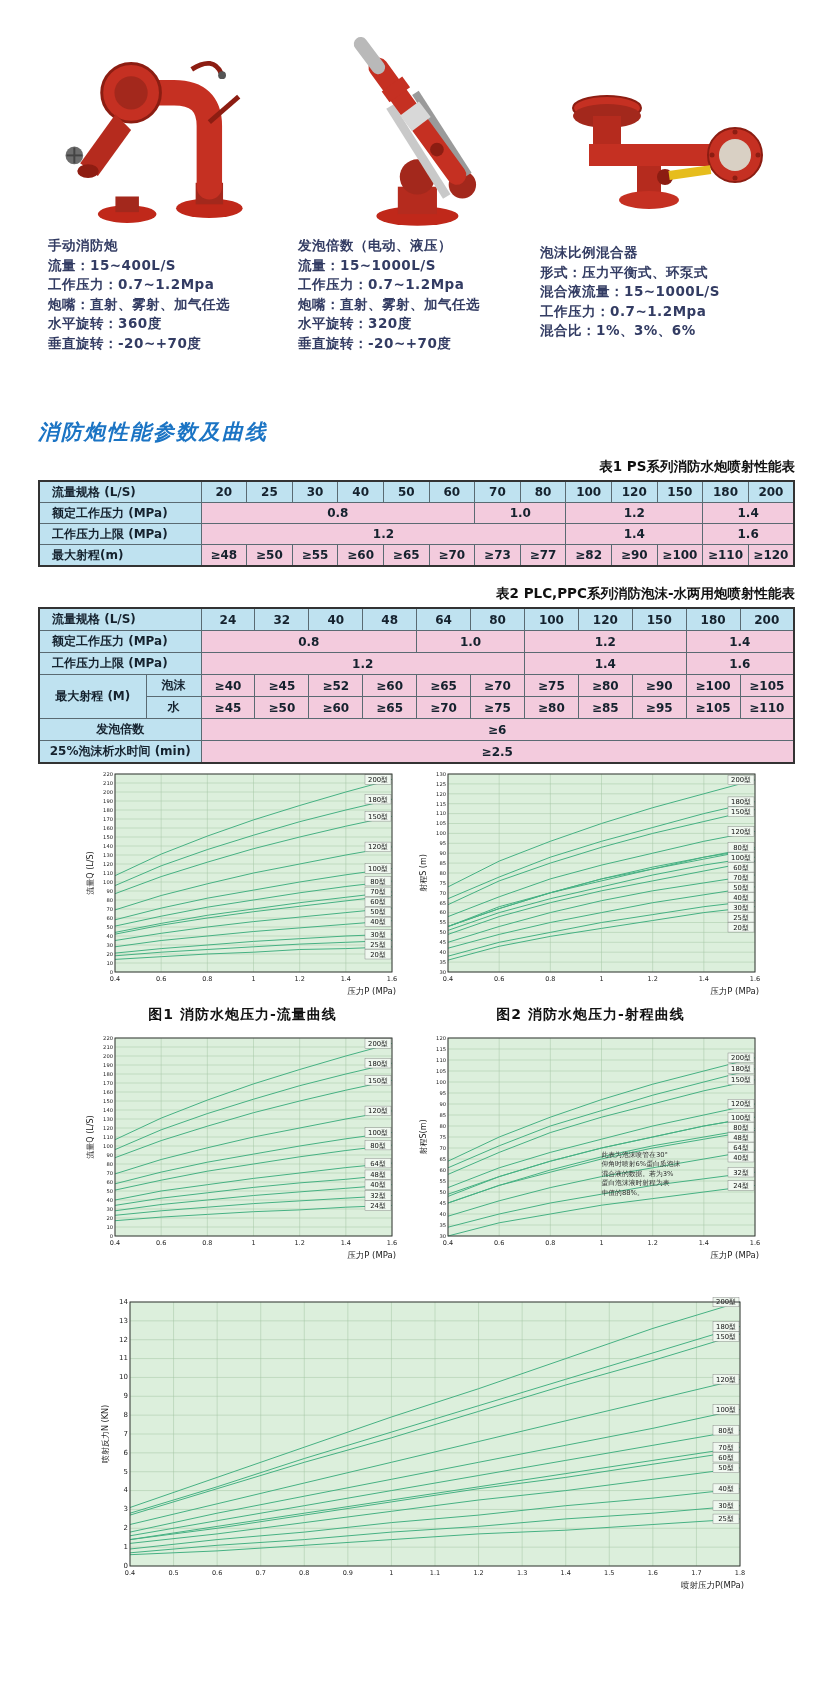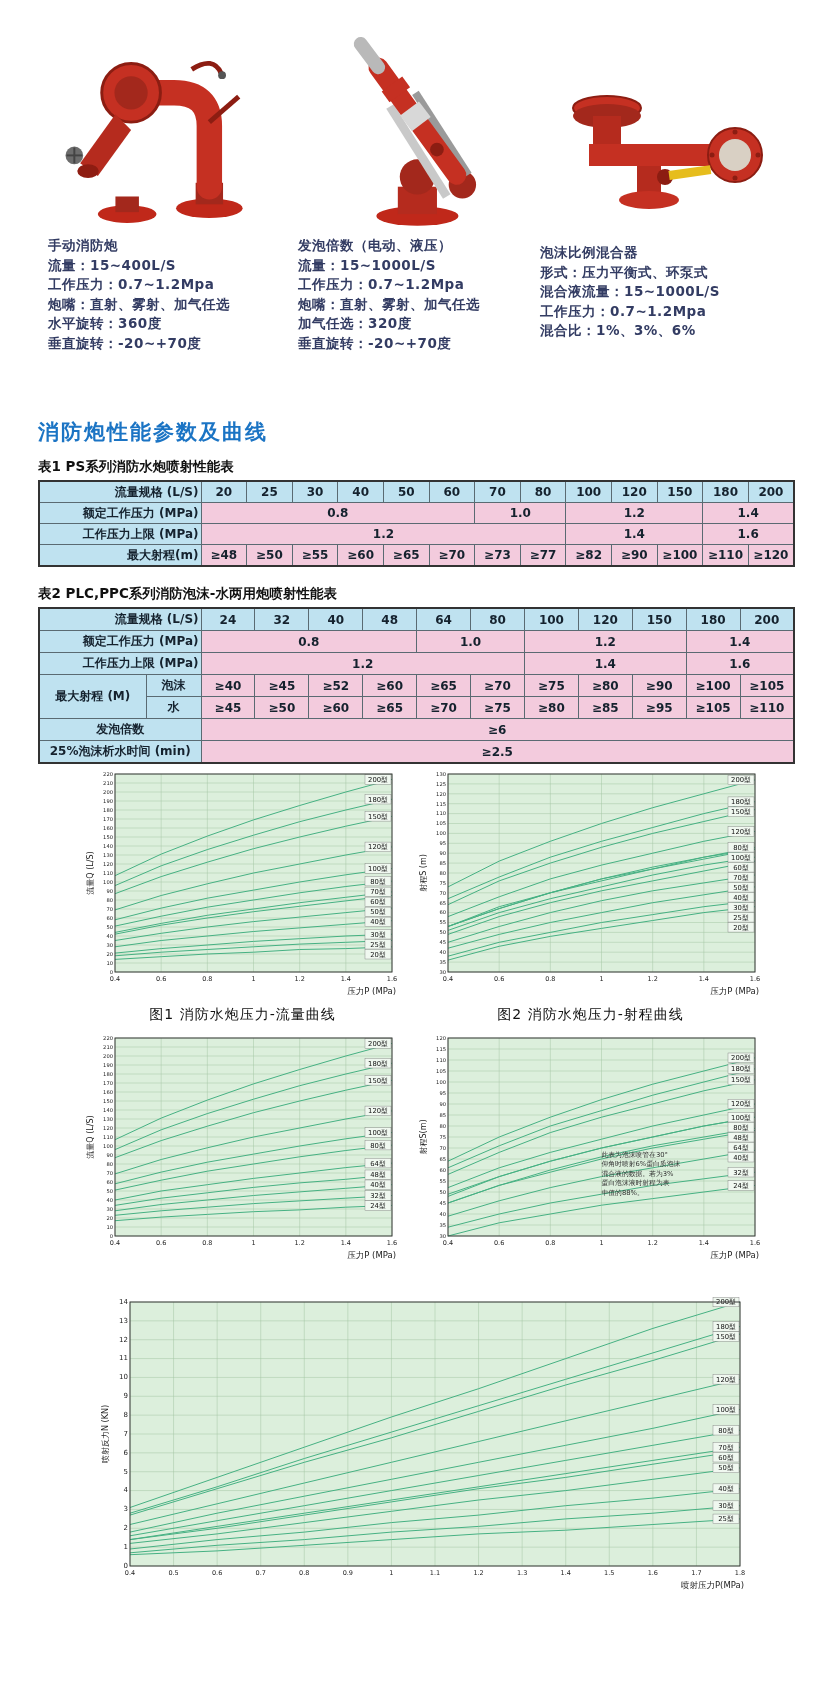--- a/index.html
+++ b/index.html
@@ -2,34 +2,34 @@
 <html><head>
 <meta charset="utf-8">
 <style>
   html,body{margin:0;padding:0;background:#fff}
   #page{position:relative;width:816px;height:1694px;background:#ffffff;
         font-family:"DejaVu Sans","Liberation Sans",sans-serif;overflow:hidden}
   .product-img{position:absolute}
   .ptext{position:absolute;color:#333c63;font-size:13.5px;line-height:19.5px;
          font-weight:600;letter-spacing:.5px;white-space:nowrap}
   #heading{position:absolute;left:38px;top:418px;font-size:21px;font-weight:bold;
-           color:#1b74c4;letter-spacing:2px}
-  .tbl-title{position:absolute;left:38px;width:757px;text-align:left;
+           font-style:italic;color:#1b74c4;letter-spacing:2px}
+  .tbl-title{position:absolute;left:38px;width:757px;text-align:right;
              font-size:13.5px;font-weight:bold;color:#111}
   table{position:absolute;left:38px;border-collapse:collapse;table-layout:fixed;
         width:757px;border:2px solid #333}
   th,td{border:1px solid #5a6a72;font-size:12px;font-weight:600;color:#15222e;
         text-align:center;padding:1px 2px;height:18px;overflow:hidden}
   #t2 th,#t2 td{height:19px}
   th{background:#bfe2f0}
-  th.lbl{text-align:right;padding-left:0}
+  th.lbl{text-align:left;padding-left:12px}
   td.blue{background:#bfe2f0}
   td.pink{background:#f3cbdd}
   .chart{position:absolute}
-  .caption{text-align:center;font-size:14px;font-weight:normal;color:#111;
+  .caption{text-align:center;font-size:14px;font-weight:bold;color:#111;
            margin-top:2px;letter-spacing:1px}
 </style>
 </head>
 <body>
 
 <div id="page">
 
   <svg class="product-img" style="left:45px;top:26px" width="225" height="205" viewBox="0 0 230 205">
     <ellipse cx="84" cy="190" rx="30" ry="9" fill="#c0281a"></ellipse>
     <rect x="72" y="172" width="24" height="16" fill="#a3281c"></rect>
@@ -85,21 +85,21 @@
     <div>工作压力：0.7~1.2Mpa</div>
     <div>炮嘴：直射、雾射、加气任选</div>
     <div>水平旋转：360度</div>
     <div>垂直旋转：-20~+70度</div>
   </div>
   <div class="ptext" style="left:298px;top:236px">
     <div>发泡倍数（电动、液压）</div>
     <div>流量：15~1000L/S</div>
     <div>工作压力：0.7~1.2Mpa</div>
     <div>炮嘴：直射、雾射、加气任选</div>
-    <div>加气任选：320度</div>
+    <div>水平旋转：320度</div>
     <div>垂直旋转：-20~+70度</div>
   </div>
   <div class="ptext" style="left:540px;top:243px">
     <div>泡沫比例混合器</div>
     <div>形式：压力平衡式、环泵式</div>
     <div>混合液流量：15~1000L/S</div>
     <div>工作压力：0.7~1.2Mpa</div>
     <div>混合比：1%、3%、6%</div>
   </div>
 

